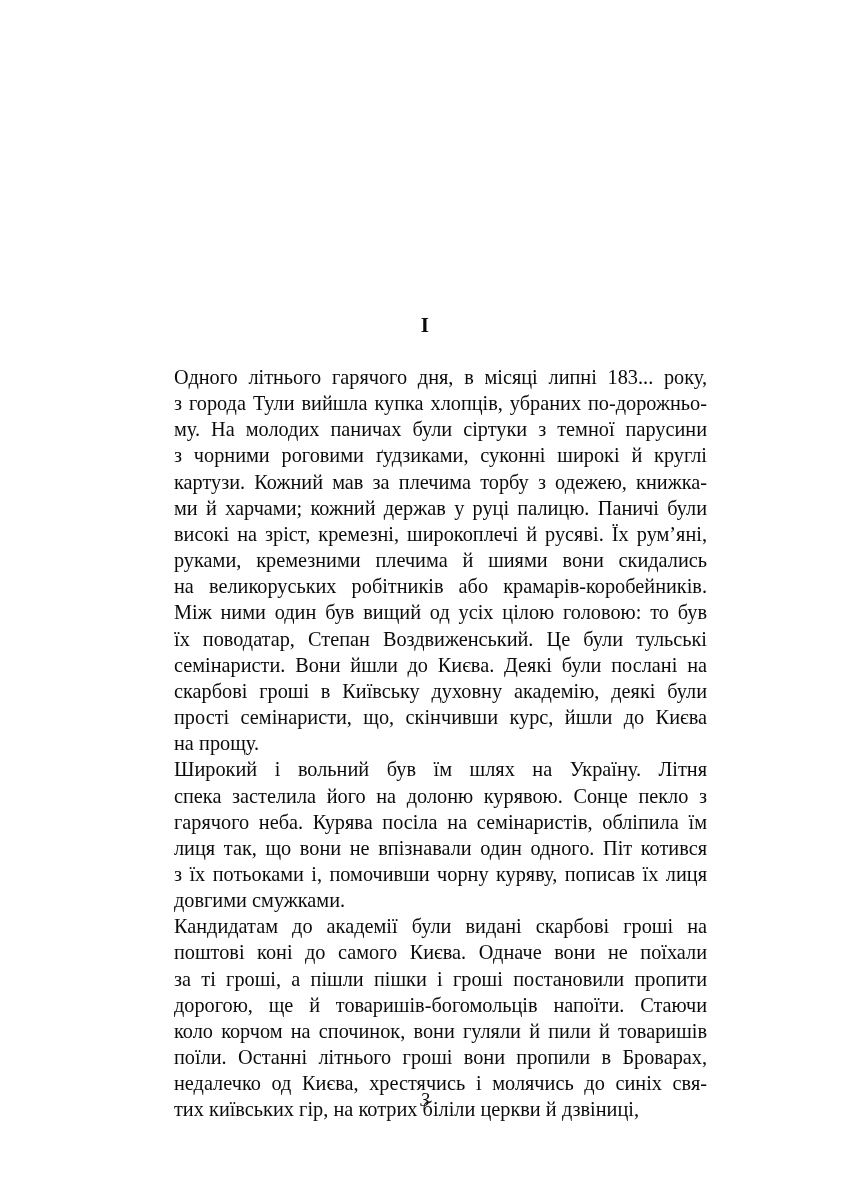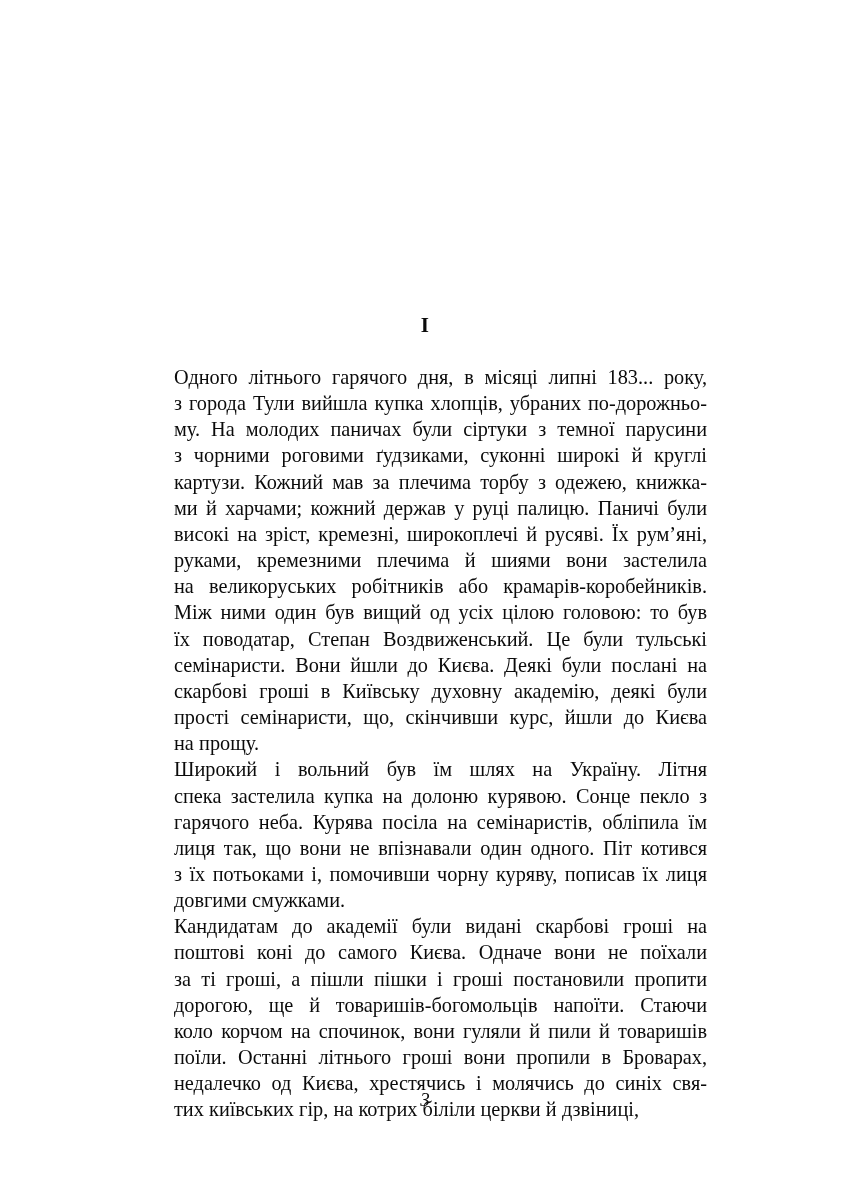--- a/index.html
+++ b/index.html
@@ -92,32 +92,32 @@
 
   <div class="body-block">
     <p class="para" id="para-host-0">
         <span class="line indent">Одного літнього гарячого дня, в місяці липні 183... року,</span>
         <span class="line">з города Тули вийшла купка хлопців, убраних по-дорожньо-</span>
         <span class="line">му. На молодих паничах були сіртуки з темної парусини</span>
         <span class="line">з чорними роговими ґудзиками, суконні широкі й круглі</span>
         <span class="line">картузи. Кожний мав за плечима торбу з одежею, книжка-</span>
         <span class="line">ми й харчами; кожний держав у руці палицю. Паничі були</span>
         <span class="line">високі на зріст, кремезні, широкоплечі й русяві. Їх рум’яні,</span>
-        <span class="line">руками, кремезними плечима й шиями вони застелила</span>
+        <span class="line">руками, кремезними плечима й шиями вони скидались</span>
         <span class="line">на великоруських робітників або крамарів-коробейників.</span>
         <span class="line">Між ними один був вищий од усіх цілою головою: то був</span>
         <span class="line">їх поводатар, Степан Воздвиженський. Це були тульські</span>
         <span class="line">семінаристи. Вони йшли до Києва. Деякі були послані на</span>
         <span class="line">скарбові гроші в Київську духовну академію, деякі були</span>
         <span class="line">прості семінаристи, що, скінчивши курс, йшли до Києва</span>
         <span class="line last">на прощу.</span>
       </p>
     <p class="para" id="para-host-1">
         <span class="line indent">Широкий і вольний був їм шлях на Україну. Літня</span>
-        <span class="line">спека застелила купка на долоню курявою. Сонце пекло з</span>
+        <span class="line">спека застелила його на долоню курявою. Сонце пекло з</span>
         <span class="line">гарячого неба. Курява посіла на семінаристів, обліпила їм</span>
         <span class="line">лиця так, що вони не впізнавали один одного. Піт котився</span>
         <span class="line">з їх потьоками і, помочивши чорну куряву, пописав їх лиця</span>
         <span class="line last">довгими смужками.</span>
       </p>
     <p class="para" id="para-host-2">
         <span class="line indent">Кандидатам до академії були видані скарбові гроші на</span>
         <span class="line">поштові коні до самого Києва. Одначе вони не поїхали</span>
         <span class="line">за ті гроші, а пішли пішки і гроші постановили пропити</span>
         <span class="line">дорогою, ще й товаришів-богомольців напоїти. Стаючи</span>

